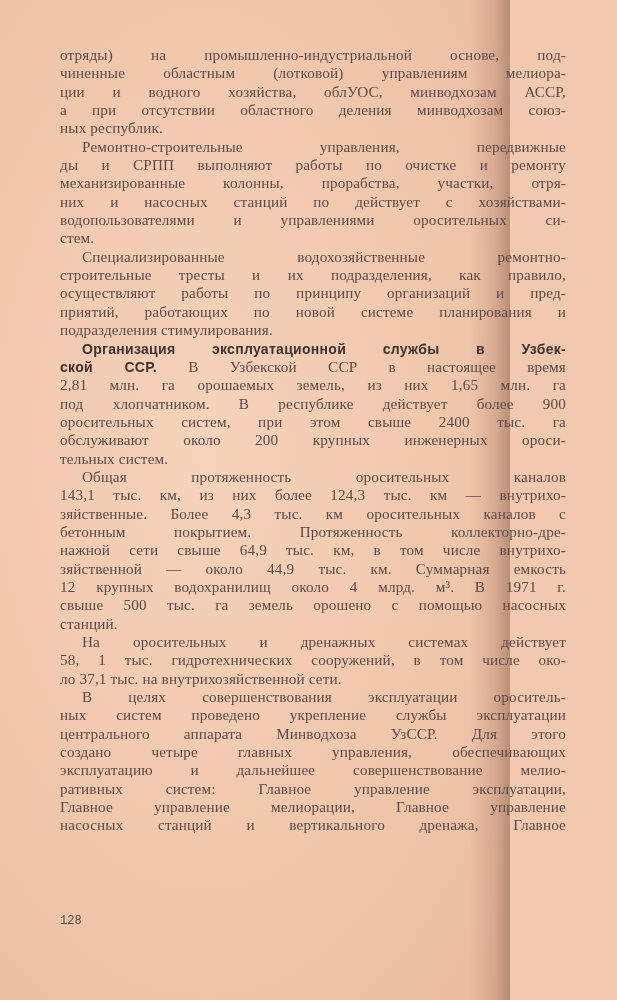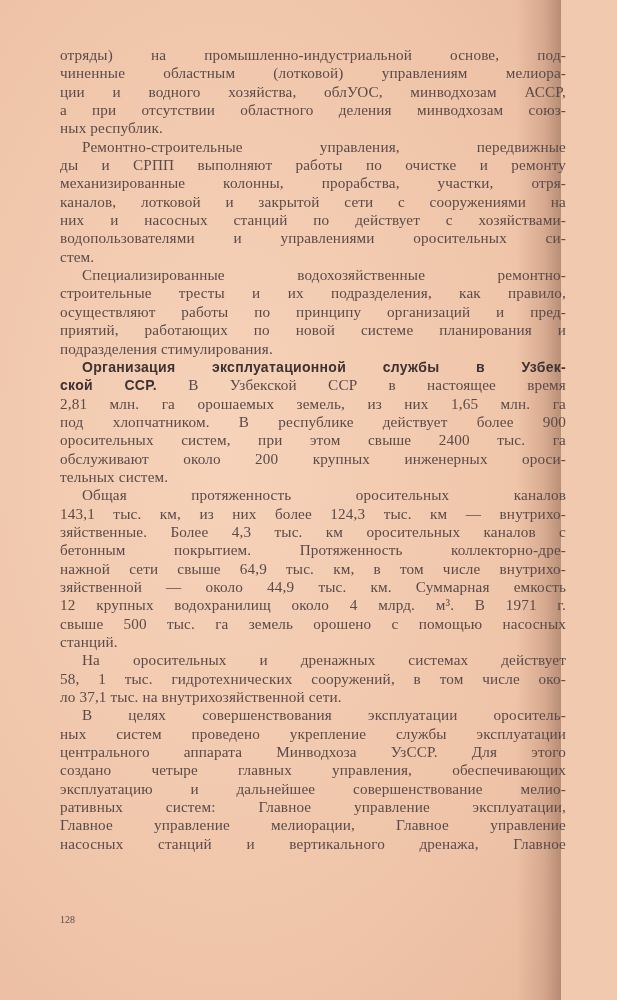--- a/index.html
+++ b/index.html
@@ -2,21 +2,21 @@
 <html><head>
   <meta charset="utf-8">
   <style>
     html, body { margin: 0; padding: 0; }
     body {
       width: 617px; height: 1000px; overflow: hidden;
       background: #f1c9ae;
       position: relative;
     }
     .page {
-      position: absolute; left: 0; top: 0; width: 561px; height: 1000px;
+      position: absolute; left: 0; top: 0; width: 510px; height: 1000px;
       background:
         linear-gradient(to right, rgba(0,0,0,0) 0%, rgba(0,0,0,0) 92%, rgba(150,100,80,0.25) 97%, rgba(120,80,60,0.45) 100%),
         radial-gradient(ellipse at 40% 45%, #f6d3ba 0%, #f0c6aa 60%, #e9bb9f 100%);
     }
     .text {
       position: absolute; left: 60px; top: 46px; width: 506px;
       font-family: "Liberation Serif", "DejaVu Serif", serif;
       font-size: 15.2px;
       color: #5a4a4a;
       letter-spacing: 0.15px;
@@ -24,39 +24,38 @@
     .line {
       height: 18.35px; line-height: 18.35px;
       white-space: nowrap;
       text-align: justify; text-align-last: justify;
     }
     .line.last { text-align-last: left; }
     .line.indent { padding-left: 22px; }
     .bold { font-weight: bold; color: #3e3232; font-family: Liberation Sans, sans-serif; font-size: 14px; letter-spacing: 0.3px; }
     .page-number {
       position: absolute; left: 60px; top: 914px;
-      font-family: Liberation Serif, serif; font-size: 10px; color: #5a4a4a;
+      font-family: Liberation Mono, monospace; font-size: 12px; color: #5a4a4a;
     }
   </style>
 </head>
 <body>
 
 <div class="page">
   <div class="text">
 
     <div class="line">отряды) на промышленно-индустриальной основе, под-</div>
     <div class="line">чиненные областным (лотковой) управлениям мелиора-</div>
     <div class="line">ции и водного хозяйства, облУОС, минводхозам АССР,</div>
     <div class="line">а при отсутствии областного деления минводхозам союз-</div>
     <div class="line last">ных республик.</div>
 
     <div class="line indent">Ремонтно-строительные управления, передвижные</div>
     <div class="line">ды и СРПП выполняют работы по очистке и ремонту</div>
     <div class="line">механизированные колонны, прорабства, участки, отря-</div>
-    <div class="line">каналов, лотковой и закрытой сети с сооружениями на</div>
     <div class="line">них и насосных станций по действует с хозяйствами-</div>
     <div class="line">водопользователями и управлениями оросительных си-</div>
     <div class="line last">стем.</div>
 
     <div class="line indent">Специализированные водохозяйственные ремонтно-</div>
     <div class="line">строительные тресты и их подразделения, как правило,</div>
     <div class="line">осуществляют работы по принципу организаций и пред-</div>
     <div class="line">приятий, работающих по новой системе планирования и</div>
     <div class="line last">подразделения стимулирования.</div>
 

